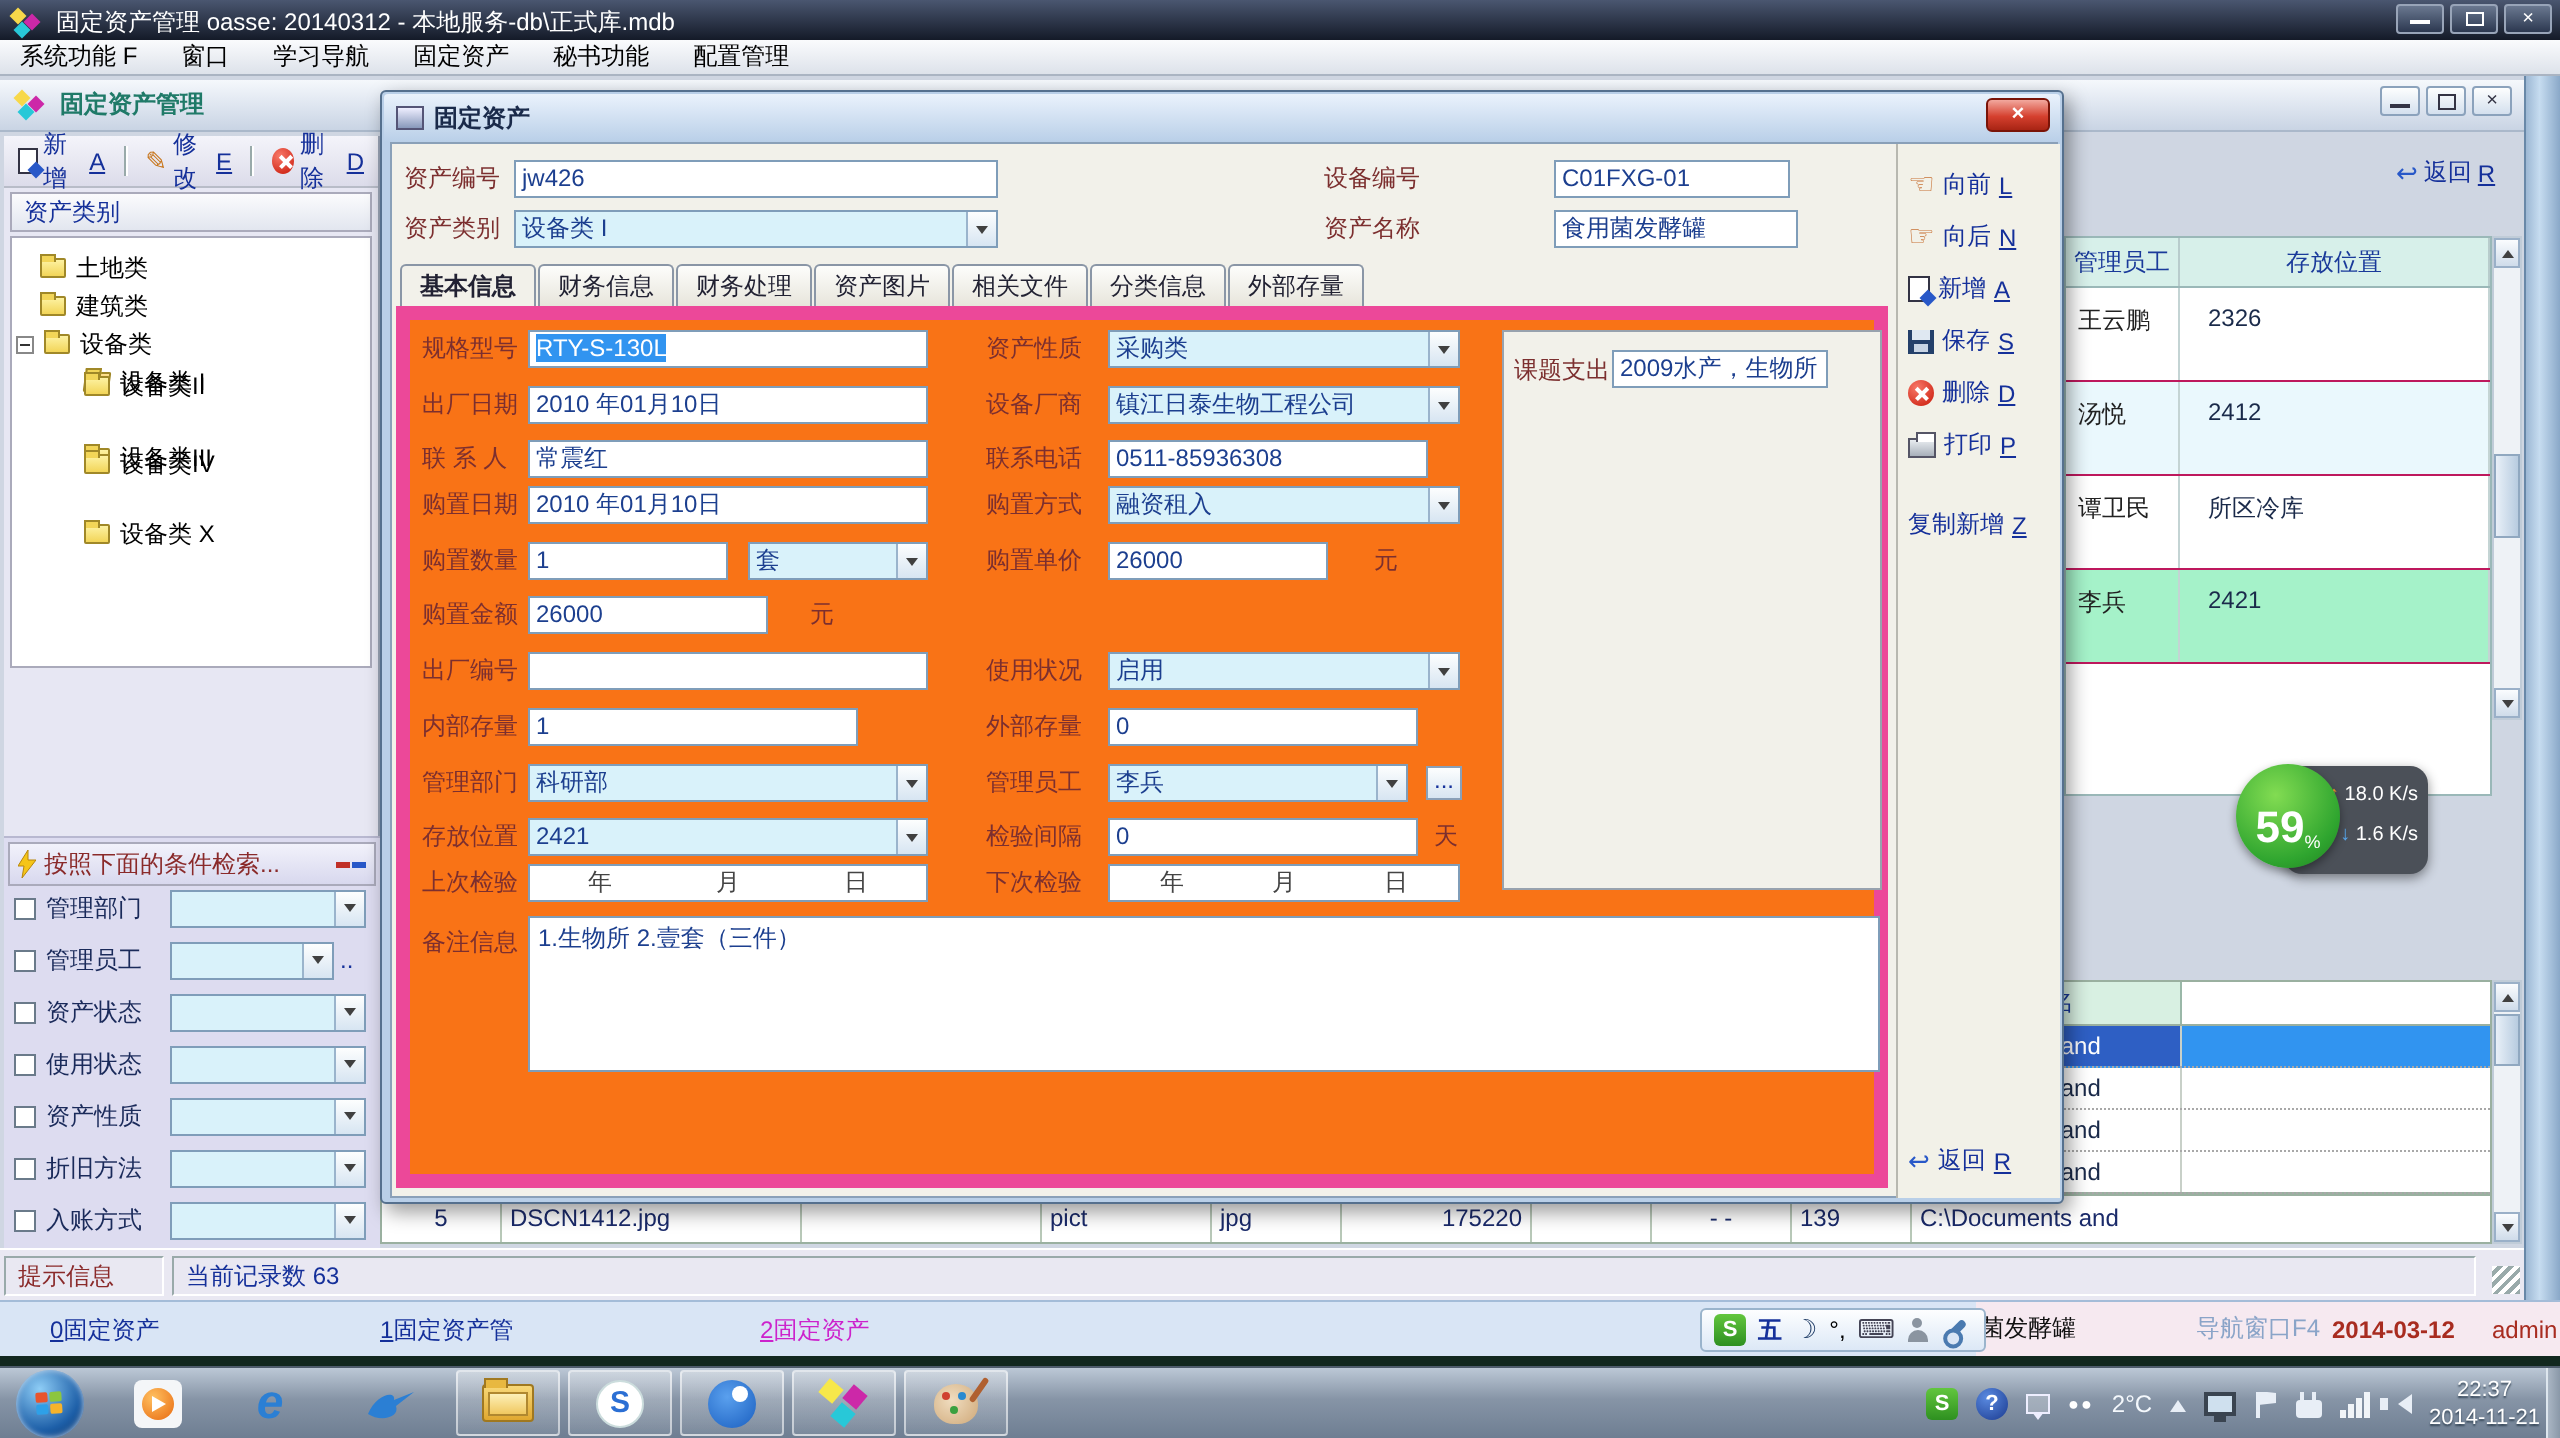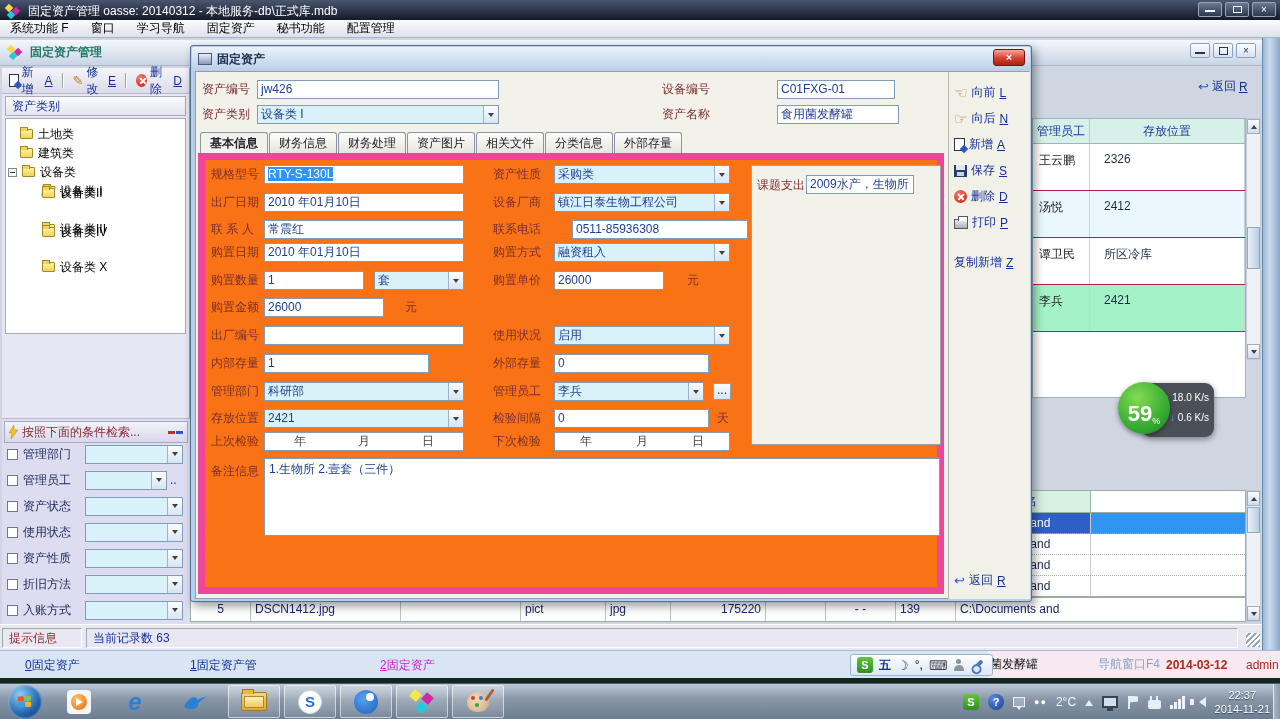--- a/index.html
+++ b/index.html
@@ -567,21 +567,21 @@
       <span class="lbl" style="left:6px;top:33px">出厂日期</span>
       <span class="tfield" style="left:59px;top:33px;width:200px">2010 年01月10日</span>
       <span class="lbl" style="left:288px;top:33px">设备厂商</span>
       <span class="dd" style="left:349px;top:33px;width:176px"><span>镇江日泰生物工程公司</span><span class="ddb">
             <span class="tri"></span>
           </span></span>
 
       <span class="lbl" style="left:6px;top:60px">联 系 人</span>
       <span class="tfield" style="left:59px;top:60px;width:200px">常震红</span>
       <span class="lbl" style="left:288px;top:60px">联系电话</span>
-      <span class="tfield" style="left:367px;top:60px;width:176px">0511-85936308</span>
+      <span class="tfield" style="left:349px;top:60px;width:160px">0511-85936308</span>
 
       <span class="lbl" style="left:6px;top:83px">购置日期</span>
       <span class="tfield" style="left:59px;top:83px;width:200px">2010 年01月10日</span>
       <span class="lbl" style="left:288px;top:83px">购置方式</span>
       <span class="dd" style="left:349px;top:83px;width:176px"><span>融资租入</span><span class="ddb">
             <span class="tri"></span>
           </span></span>
 
       <span class="lbl" style="left:6px;top:111px">购置数量</span>
       <span class="tfield" style="left:59px;top:111px;width:100px">1</span>
@@ -782,19 +782,19 @@
       <div>22:37</div>
       <div>2014-11-21</div>
     </span>
   </div>
   <span class="showdesk"></span>
 </div>
 
 <div class="speedball">
   <div class="bubble">
     <span class="bub-row" style="top:9px"><span class="u">↑</span> <span>18.0 K/s</span></span>
-    <span class="bub-row" style="top:29px"><span class="d">↓</span> <span>0.6 K/s</span></span>
+    <span class="bub-row" style="top:29px"><span class="d">↓</span> <span>1.6 K/s</span></span>
   </div>
   <div class="ball">
     <span class="p">59</span>
     <span class="s">%</span>
   </div>
 </div>
 
 </body></html>

